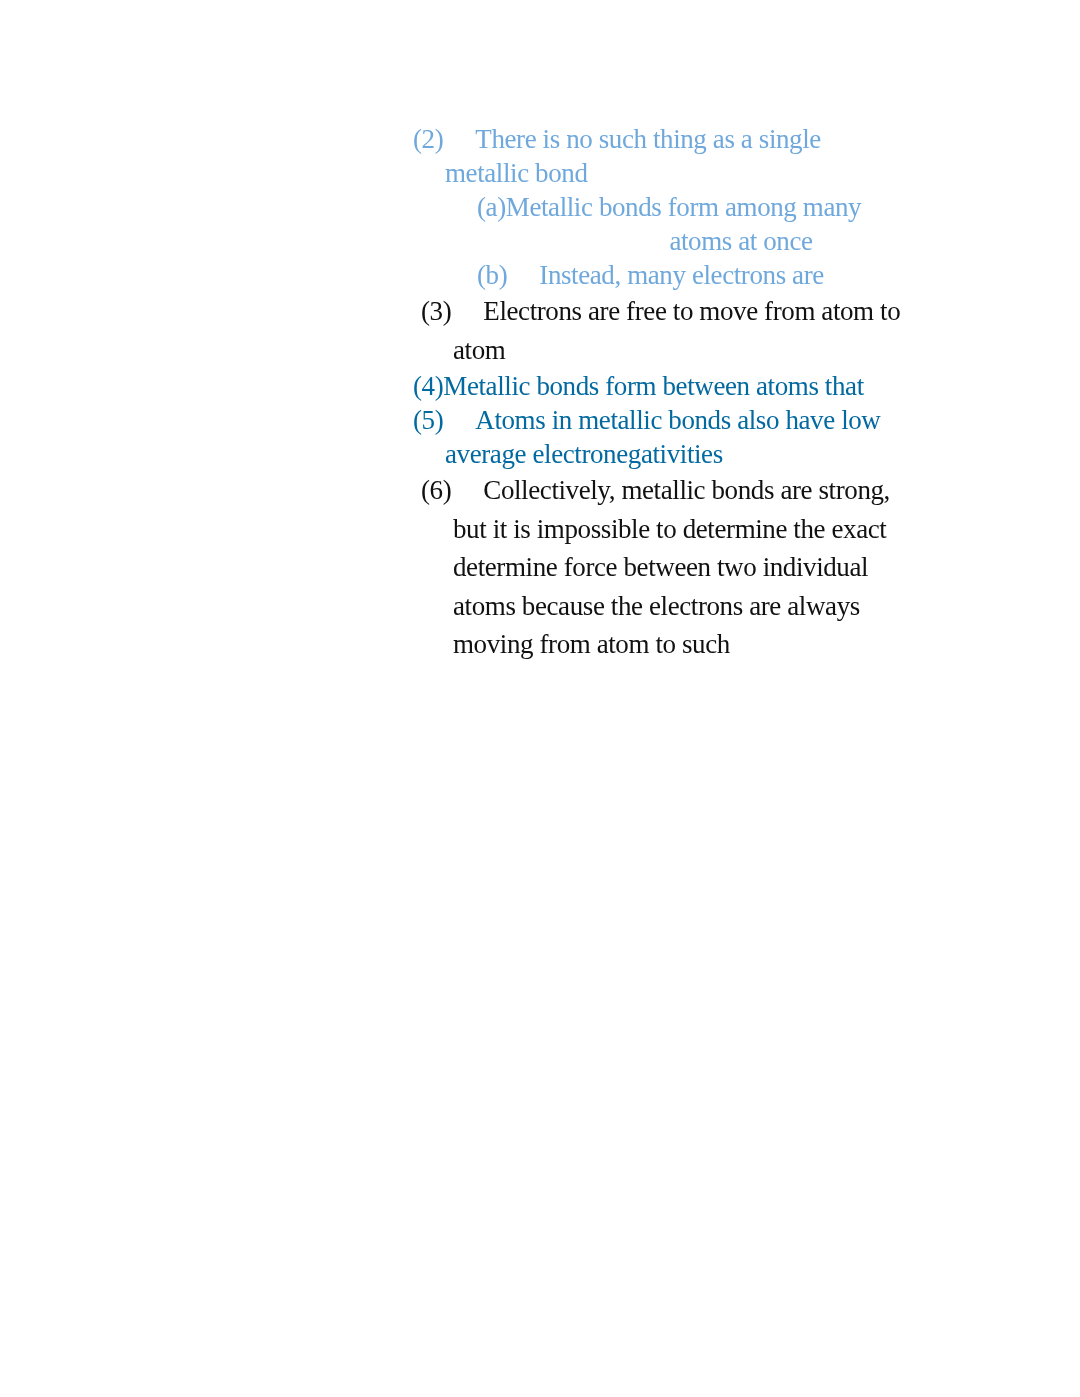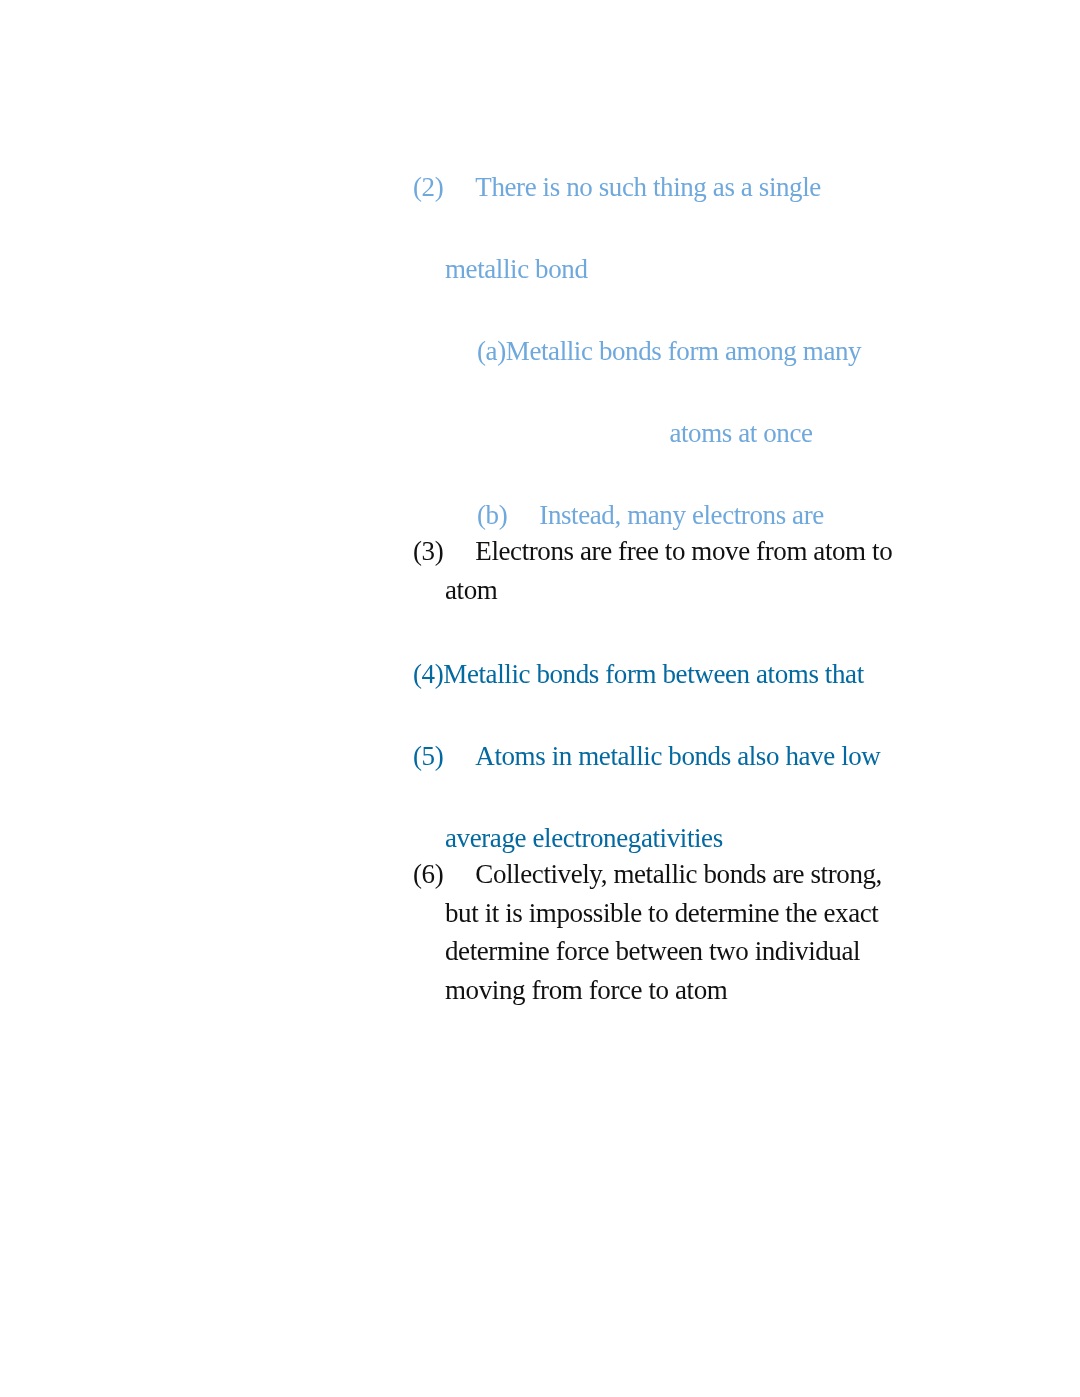--- a/index.html
+++ b/index.html
@@ -9,22 +9,22 @@
       position: absolute; left: 413px; top: 122px; width: 560px;
       font-family: "Liberation Serif", "DejaVu Serif", serif;
       font-size: 27px;
       letter-spacing: -0.4px;
     }
     .item { position: relative; }
     .line { white-space: nowrap; display: block; }
     .blue { color: #6fa8dc; }
     .green { color: #0369a1; }
     .black { color: #111111; }
-    .tight .line { height: 34px; line-height: 34px; margin-top: 48px; }
-    .loose .line { height: 38.5px; line-height: 38.5px; }
+    .tight .line { height: 34px; line-height: 34px; }
+    .loose .line { height: 38.5px; line-height: 38.5px; margin-left: 8px; }
     .num { display: inline-block; }
     .gap { display: inline-block; width: 32px; }
     .ind1 { padding-left: 32px; }
     .ind2 { padding-left: 64px; }
     .ind3 { padding-left: 96px; text-align: center; }
   </style>
 </head>
 <body>
 
 <div class="page">
@@ -53,17 +53,18 @@
 
     <div class="item green tight">
       <span class="line"><span class="num">(5)</span><span class="gap"></span><span>Atoms in metallic bonds also have low</span></span>
       <span class="line ind1">average electronegativities</span>
     </div>
 
     <div class="item black loose">
       <span class="line"><span class="num">(6)</span><span class="gap"></span><span>Collectively, metallic bonds are strong,</span></span>
       <span class="line ind1">but it is impossible to determine the exact</span>
       <span class="line ind1">determine force between two individual</span>
-      <span class="line ind1">moving from force to atom</span>
+      <span class="line ind1">atoms because the electrons are always</span>
+      <span class="line ind1">moving from atom to such</span>
     </div>
 
   </div>
 </div>
 
 </body></html>

